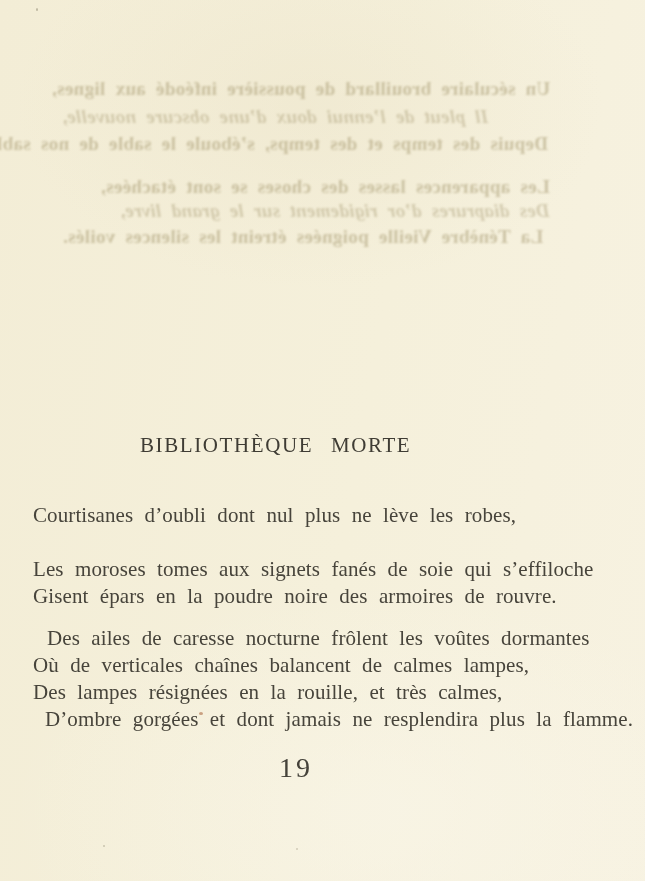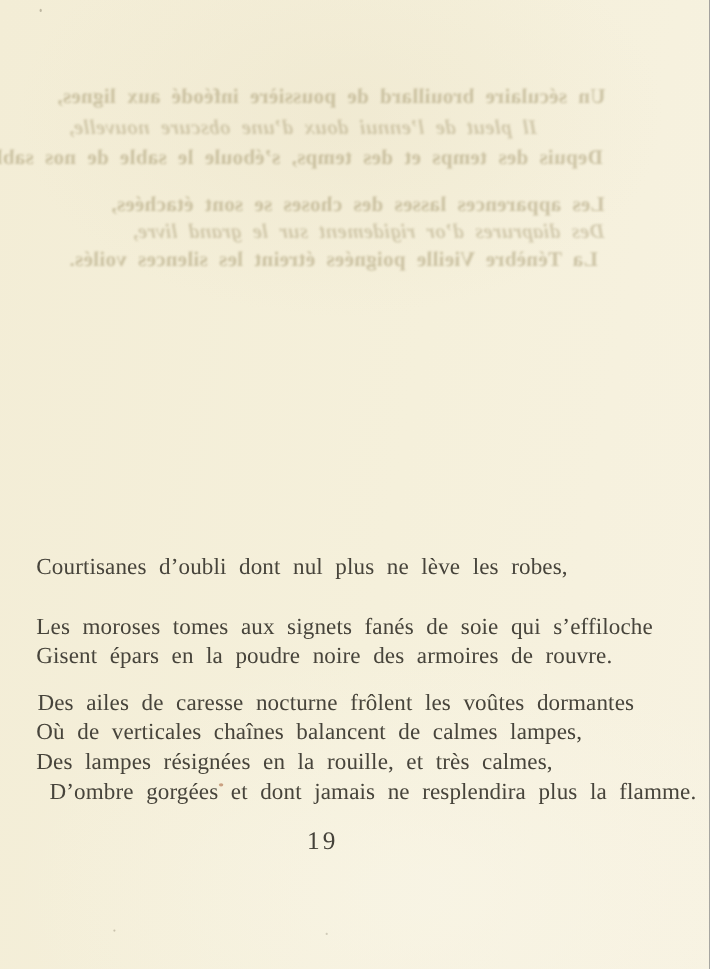--- a/index.html
+++ b/index.html
@@ -46,30 +46,30 @@
     font-size: 21px;
     line-height: 1;
     word-spacing: 6px;
     letter-spacing: 0.1px;
     color: #47443b;
   }
   .s1-0 { top: 505px; left: 33px; }
   .s1-1 { top: 532px; left: 33px; }
   .s1-2 { top: 559px; left: 33px; text-align: center; }
   .s1-3 { top: 586px; left: 33px; }
-  .s2-0 { top: 628px; left: 34px; text-align: center; }
+  .s2-0 { top: 628px; left: 47px; text-align: center; }
   .s2-1 { top: 655px; left: 33px; }
   .s2-2 { top: 682px; left: 33px; }
   .s2-3 { top: 709px; left: 19px; margin-left: 26px; }
 
   .folio {
     position: absolute;
     left: 279px;
     top: 752px;
-    font-size: 23px;
+    font-size: 28px;
     letter-spacing: 3px;
     font-variant-numeric: oldstyle-nums;
     color: #45423a;
   }
 
   .speck { position: absolute; border-radius: 50%; }
   .speck.rust { width: 4px; height: 3px; left: 199px; top: 712px; background: rgba(166,94,52,0.55); }
   .speck.a { width: 2px; height: 3px; left: 36px; top: 8px; background: rgba(110,102,80,0.4); }
   .speck.b { width: 2px; height: 2px; left: 103px; top: 845px; background: rgba(120,112,90,0.35); }
   .speck.c { width: 2px; height: 2px; left: 296px; top: 848px; background: rgba(120,112,90,0.3); }
@@ -79,20 +79,21 @@
 
 <div class="scan">
 
   <div class="ghost" style="top: 78px;  right: 95px;">Un séculaire brouillard de poussière inféodé aux lignes,</div>
   <div class="ghost italic" style="top: 106px; right: 157px;">Il pleut de l’ennui doux d’une obscure nouvelle,</div>
   <div class="ghost" style="top: 133px; right: 97px;">Depuis des temps et des temps, s’éboule le sable de nos sabliers.</div>
   <div class="ghost" style="top: 176px; right: 95px;">Les apparences lasses des choses se sont étachées,</div>
   <div class="ghost italic" style="top: 200px; right: 95px;">Des diaprures d’or rigidement sur le grand livre,</div>
   <div class="ghost" style="top: 226px; right: 102px;">La Ténèbre Vieille poignées étreint les silences voilés.</div>
 
+  <div class="title">BIBLIOTHÈQUE MORTE</div>
 
   <div class="vline s1-0">Courtisanes d’oubli dont nul plus ne lève les robes,</div>
   <div class="vline s1-2">Les moroses tomes aux signets fanés de soie qui s’effiloche</div>
   <div class="vline s1-3">Gisent épars en la poudre noire des armoires de rouvre.</div>
 
   <div class="vline s2-0">Des ailes de caresse nocturne frôlent les voûtes dormantes</div>
   <div class="vline s2-1">Où de verticales chaînes balancent de calmes lampes,</div>
   <div class="vline s2-2">Des lampes résignées en la rouille, et très calmes,</div>
   <div class="vline s2-3">D’ombre gorgées et dont jamais ne resplendira plus la flamme.</div>
 

